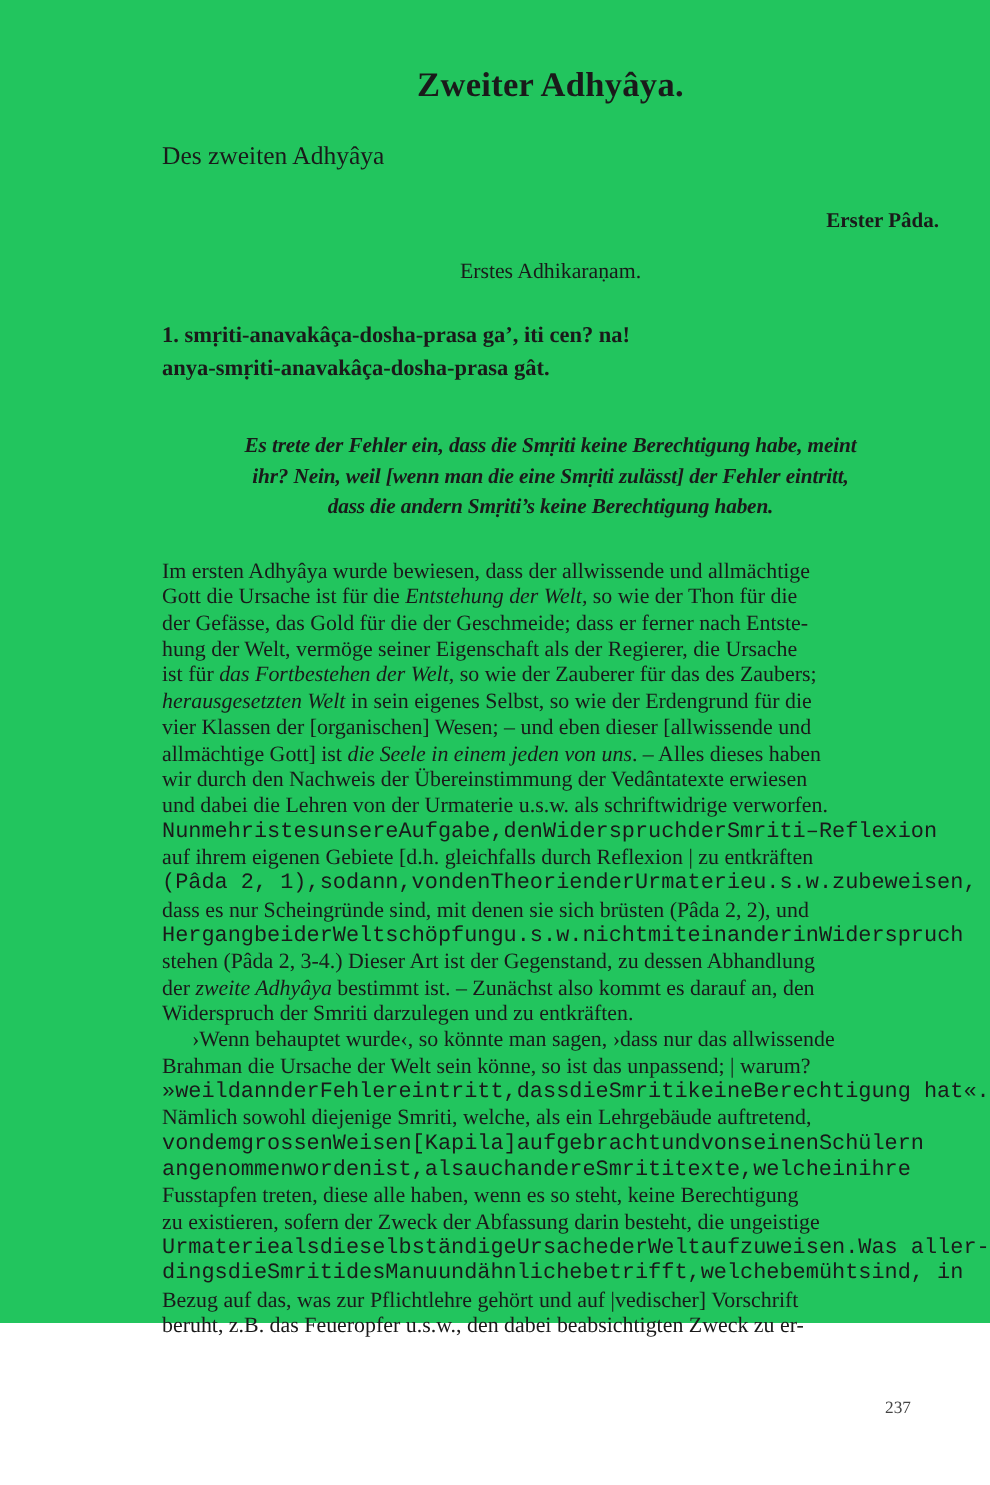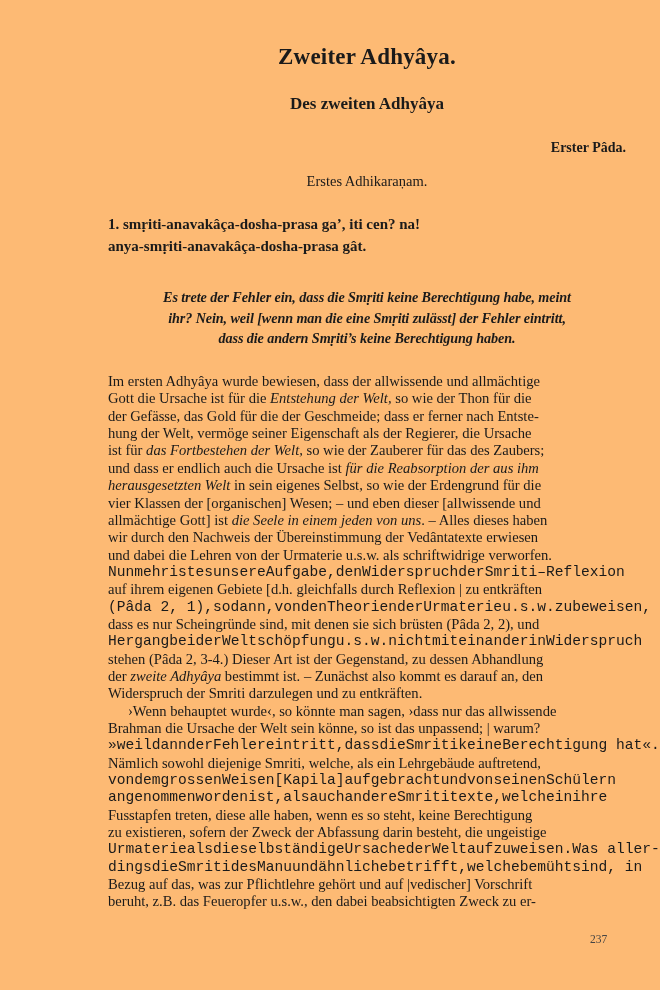--- a/index.html
+++ b/index.html
@@ -12,43 +12,43 @@
     height: 990px;
     position: relative;
     font-family: "Liberation Serif", "DejaVu Serif", serif;
     color: #1a1a1a;
     overflow: hidden;
   }
   .page {
     position: absolute;
     left: 0; top: 0;
     width: 660px;
-    height: 990px;
-    background: #fdba74;
+    height: 882px;
+    background: #22c55e;
   }
   .content {
     position: absolute;
     left: 108px;
     top: 44px;
     width: 518px;
   }
 
   
   .h-chapter {
     font-size: 23px;
     font-weight: bold;
     text-align: center;
     letter-spacing: 0.2px;
     margin: 0 0 26px 0;
     line-height: 1.1;
   }
   .h-sub {
     font-size: 17px;
-    font-weight: bold;
-    text-align: center;
+    font-weight: normal;
+    text-align: left;
     margin: 0 0 26px 0;
     line-height: 1.1;
   }
   .h-pada {
     font-size: 14px;
     font-weight: bold;
     text-align: right;
     margin: 0 0 19px 0;
     line-height: 1.1;
   }
@@ -130,21 +130,20 @@
       <span class="ln">ihr? Nein, weil [wenn man die eine Smṛiti zulässt] der Fehler eintritt,</span>
       <span class="ln">dass die andern Smṛiti’s keine Berechtigung haben.</span>
     </div>
 
     <div class="body-block">
       <span class="ln">Im ersten Adhyâya wurde bewiesen, dass der allwissende und allmächtige</span>
       <span class="ln">Gott die Ursache ist für die <i>Entstehung der Welt,</i> so wie der Thon für die</span>
       <span class="ln">der Gefässe, das Gold für die der Geschmeide; dass er ferner nach Entste-</span>
       <span class="ln">hung der Welt, vermöge seiner Eigenschaft als der Regierer, die Ursache</span>
       <span class="ln">ist für <i>das Fortbestehen der Welt,</i> so wie der Zauberer für das des Zaubers;</span>
-      <span class="ln">und dass er endlich auch die Ursache ist <i>für die Reabsorption der aus ihm</i></span>
       <span class="ln"><i>herausgesetzten Welt</i> in sein eigenes Selbst, so wie der Erdengrund für die</span>
       <span class="ln">vier Klassen der [organischen] Wesen; – und eben dieser [allwissende und</span>
       <span class="ln">allmächtige Gott] ist <i>die Seele in einem jeden von uns</i>. – Alles dieses haben</span>
       <span class="ln">wir durch den Nachweis der Übereinstimmung der Vedântatexte erwiesen</span>
       <span class="ln">und dabei die Lehren von der Urmaterie u.s.w. als schriftwidrige verworfen.</span>
       <span class="ln just">
           <span>Nunmehr</span>
           <span>ist</span>
           <span>es</span>
           <span>unsere</span>

